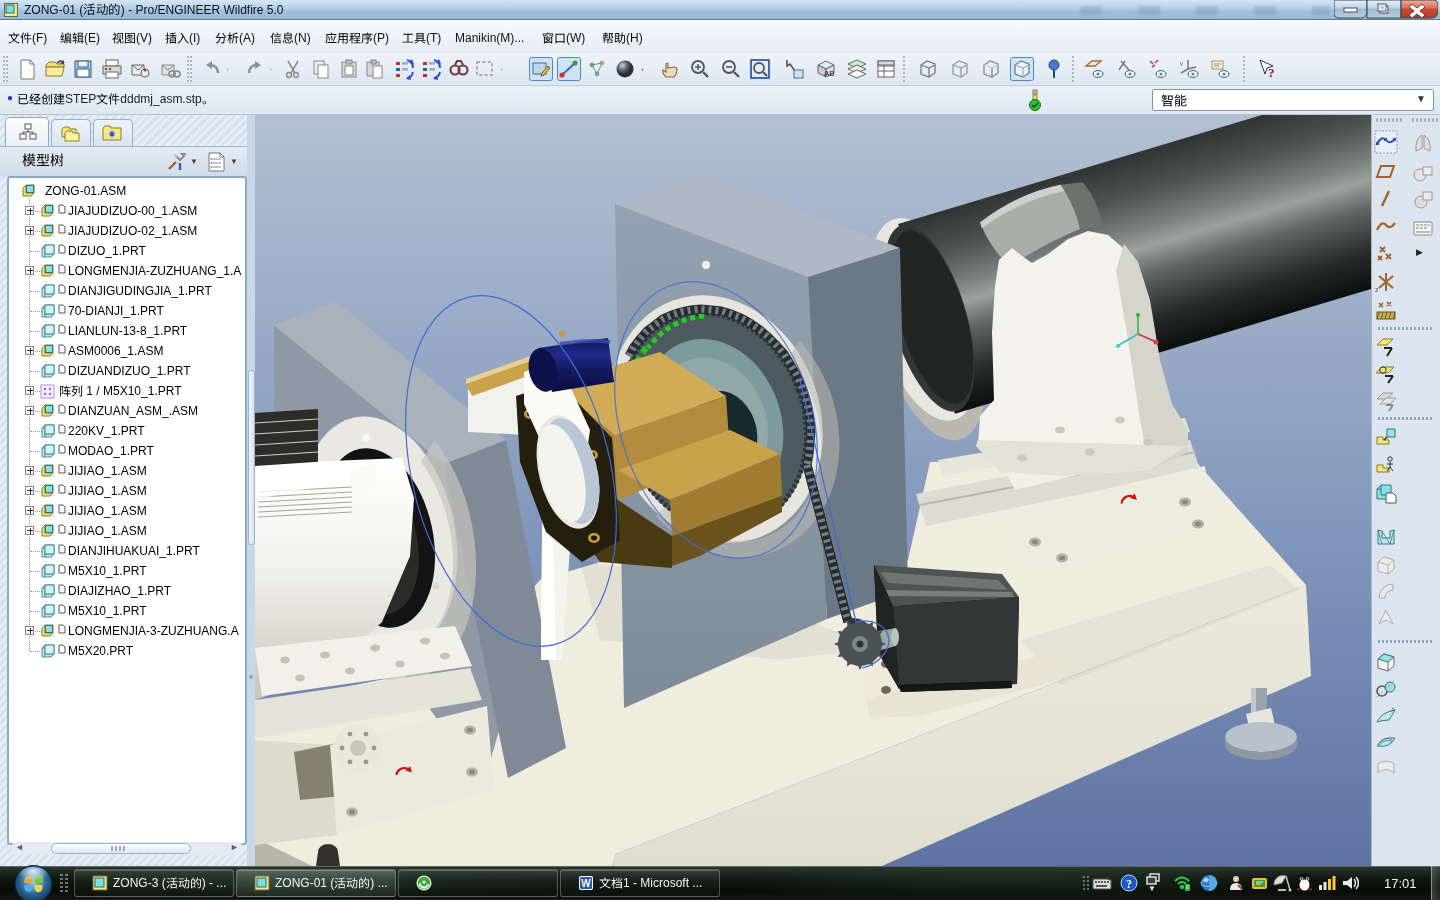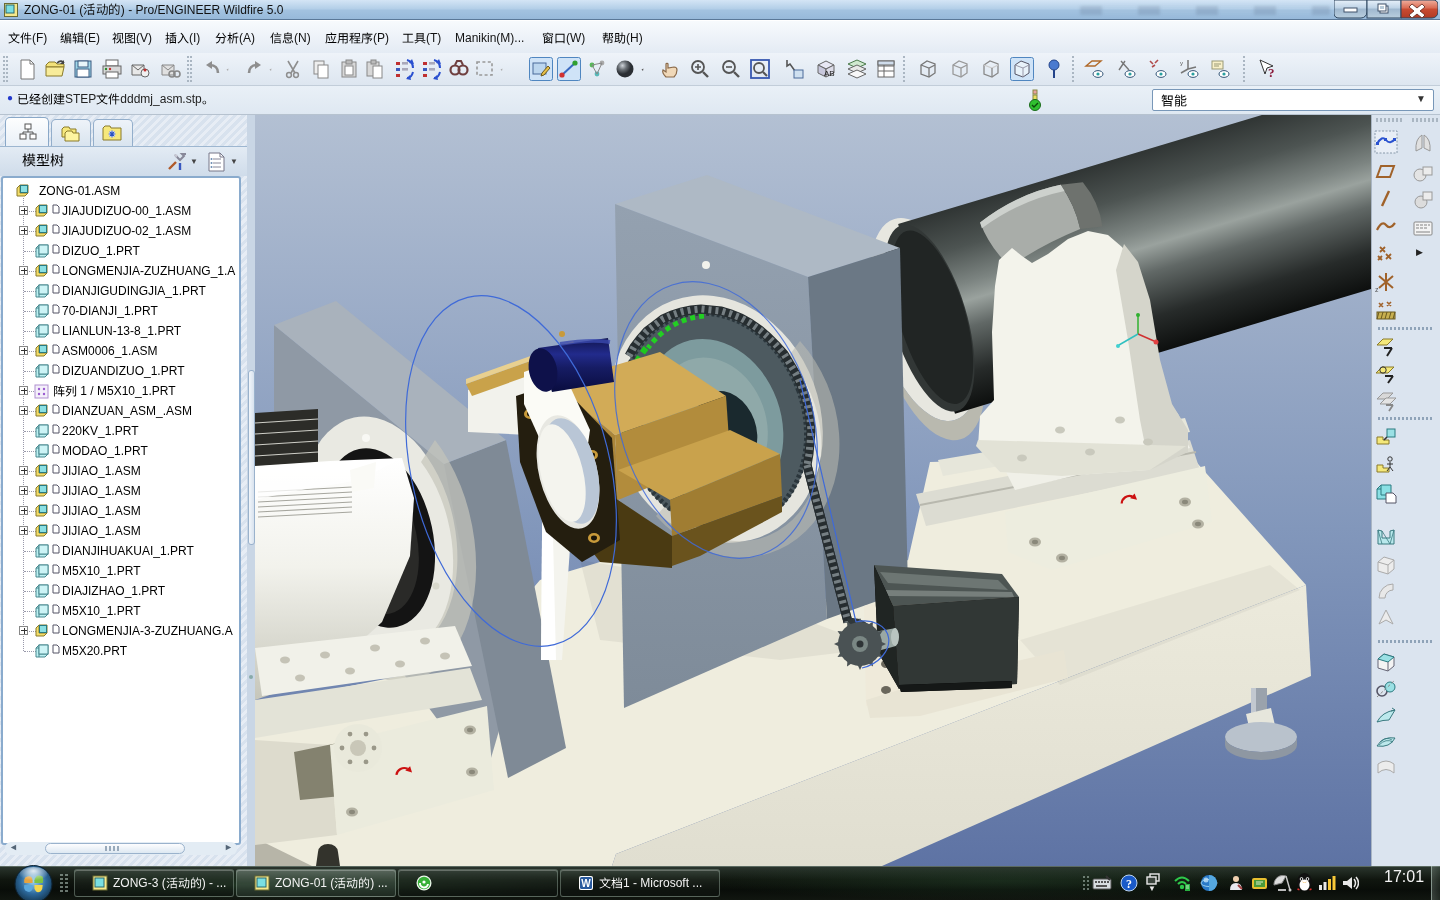--- a/index.html
+++ b/index.html
@@ -6,21 +6,21 @@
 .cg{display:inline-block;vertical-align:-0.13em}
 svg{display:block}
 .cg{display:inline-block}
 #titlebar{left:0;top:0;width:1440px;height:20px;background:linear-gradient(#d4e5f5,#b4cfe8 45%,#a2c2e0 55%,#97b9da);border-bottom:1px solid #5a7898;font-size:13px;color:#111}
 #menubar{left:0;top:21px;width:1440px;height:32px;background:linear-gradient(#f7fafd,#e4ebf4);font-size:12px;color:#111}
 .mi{position:absolute;top:10px}
 #toolbar{left:0;top:53px;width:1440px;height:33px;background:linear-gradient(#eef3f9,#dde6f0);border-bottom:1px solid #c2cdd9}
 #msgbar{left:0;top:86px;width:1440px;height:29px;background:linear-gradient(#e9f0f7,#dfe8f2);border-bottom:1px solid #b6c2cf;font-size:12px;color:#222}
 .ticon{position:absolute;top:57px}
 #panel{left:0;top:115px;width:255px;height:751px;background:repeating-linear-gradient(135deg,#e7edf5 0 3px,#d8e2ee 3px 6px)}
-#treebox{position:absolute;left:1px;top:61px;width:240px;height:669px;background:#fff;border:2px solid #8aabcd;border-radius:3px}
+#treebox{position:absolute;left:7px;top:61px;width:240px;height:669px;background:#fff;border:2px solid #8aabcd;border-radius:3px}
 .trow{position:absolute;left:0;height:20px;font-size:12px;color:#000;white-space:nowrap}
 #rtb{left:1371px;top:115px;width:69px;height:751px;background:#dbe4ef;border-left:1px solid #aab6c4}
 #taskbar{left:0;top:866px;width:1440px;height:34px;background:linear-gradient(#2c372f,#10160f 40%,#090d09 70%,#111610);font-size:12px;color:#f2f2f2}
 .tbtn{position:absolute;top:3px;height:28px;border-radius:3px;border:1px solid rgba(150,170,158,.45);box-shadow:inset 0 1px 0 rgba(255,255,255,.25);background:linear-gradient(rgba(95,112,100,.30),rgba(35,44,37,.40) 50%,rgba(14,19,15,.50));display:flex;align-items:center;padding-left:17px;white-space:nowrap;overflow:hidden}
 </style></head><body>
 
 <svg width="0" height="0" style="position:absolute">
 <defs>
 <symbol id="g6D3B" viewBox="0 0 1000 1000">
         <path transform="translate(0,880) scale(1,-1)" d="M91 774C152 741 236 693 278 662L322 724C279 752 194 798 133 827ZM42 499C103 466 186 418 227 390L269 452C226 480 142 525 83 554ZM65 -16 129 -67C188 26 258 151 311 257L256 306C198 193 119 61 65 -16ZM320 547V475H609V309H392V-79H462V-36H819V-74H891V309H680V475H957V547H680V722C767 737 848 756 914 778L854 836C743 797 540 765 367 747C375 730 385 701 389 683C460 690 535 699 609 710V547ZM462 32V240H819V32Z"></path>
@@ -1441,14 +1441,14 @@
         <rect x="1" y="10" width="3" height="5" fill="#e8e8e8"></rect>
         <rect x="5.5" y="7" width="3" height="8" fill="#e8e8e8"></rect>
         <rect x="10" y="4" width="3" height="11" fill="#f8c838"></rect>
         <rect x="14.5" y="1" width="3" height="14" fill="#f8c838"></rect>
       </g>
     </svg>
     <svg class="abs" style="left:1341px;top:8px" width="18" height="18" viewBox="0 0 18 18">
       <path d="M2 7h4l5-4v12l-5-4H2z" fill="#e8e8e8"></path>
       <path d="M13 5q3 4 0 8M15 3q5 6 0 12" fill="none" stroke="#e8e8e8" stroke-width="1.5"></path>
     </svg>
-    <span class="abs" style="left:1384px;top:2px;font-size:16px;color:#f4f4f4">17:01</span>
+    <span class="abs" style="left:1384px;top:10px;font-size:13px;color:#f4f4f4">17:01</span>
     <div class="abs" style="left:1431px;top:0;width:9px;height:34px;background:linear-gradient(90deg,rgba(180,200,190,.25),rgba(120,140,130,.18));border-left:1px solid rgba(200,220,210,.6)"></div>
   </div>
 </body></html>

